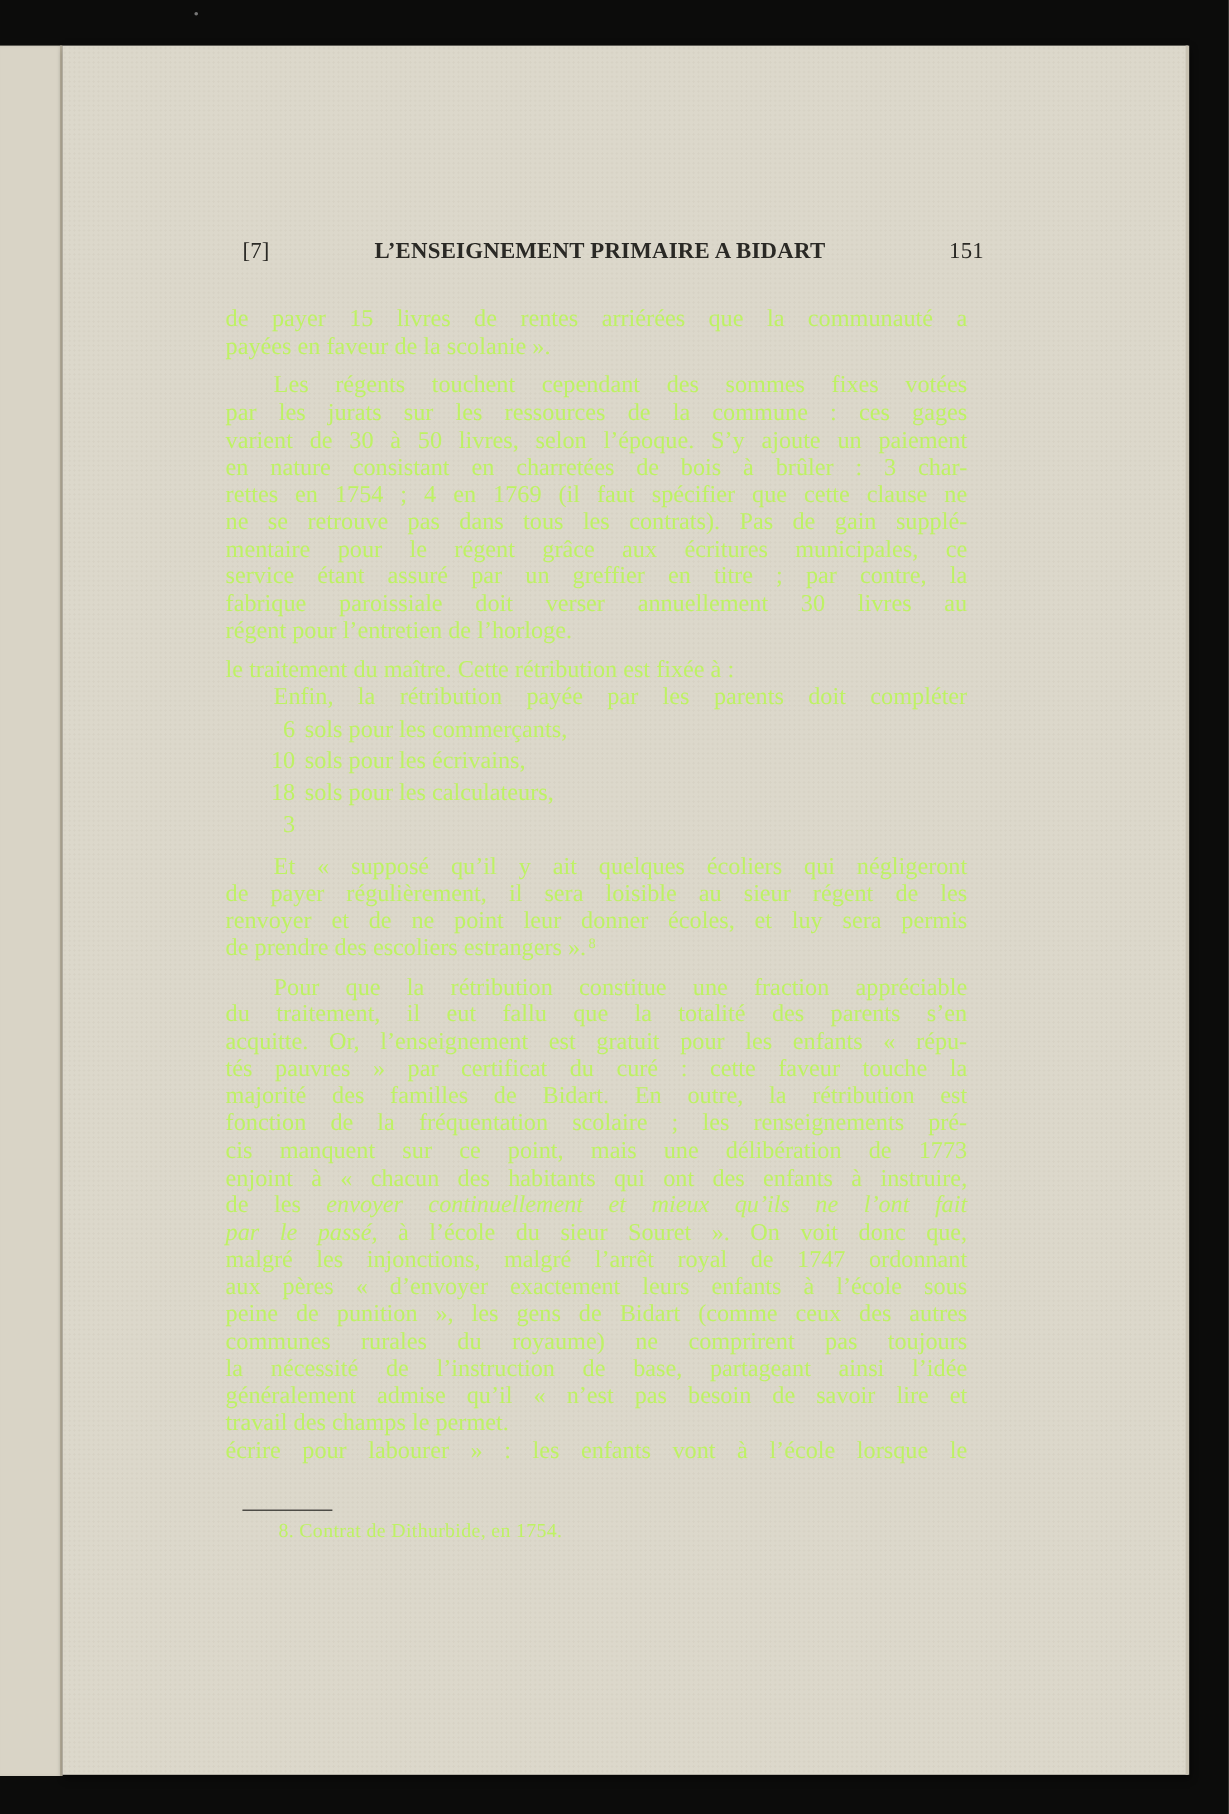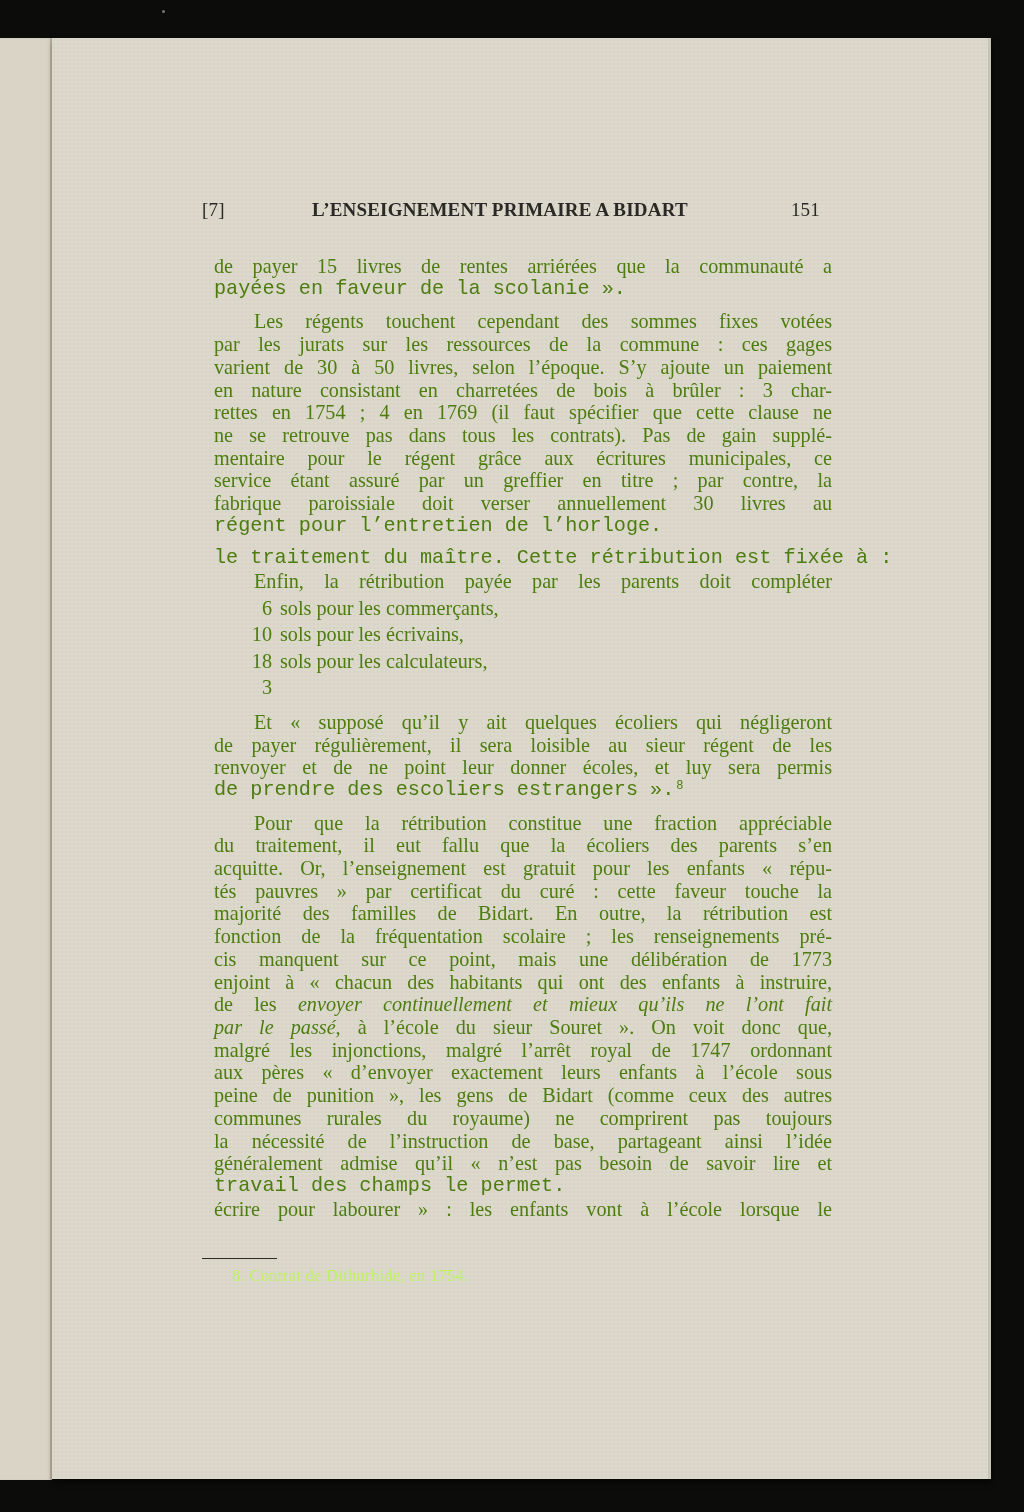--- a/index.html
+++ b/index.html
@@ -59,43 +59,42 @@
       height: 28px;
       font-size: 19px;
       color: #2a2925;
       letter-spacing: 0.2px;
     }
     .rh-left { position: absolute; left: 0; top: 0; }
     .rh-center { position: absolute; left: 110px; top: 0; font-weight: bold; }
     .rh-right { position: absolute; right: 0; top: 0; }
     .body-text {
       position: absolute;
-      left: 214px;
+      left: 188px;
       top: 255px;
       width: 618px;
       font-size: 20.2px;
       line-height: 22.7px;
-      color: #4d7c0f;
+      color: #bef264;
       text-align: justify;
       text-align-last: auto;
     }
     .para {
       margin: 0 0 10px 0;
       text-indent: 0;
       hyphens: manual;
     }
     .line {
       display: block;
       text-align: justify;
       text-align-last: justify;
       white-space: nowrap;
     }
     .line.last {
       text-align-last: left;
-      font-family: Liberation Mono, monospace;
     }
     .list {
       margin: 0 0 10px 0;
       padding: 0;
       list-style: none;
     }
     .list li {
       display: flex;
       line-height: 26.5px;
       padding-left: 30px;
@@ -198,21 +197,21 @@
 
   <div class="para">
     <span class="line" style="padding-left:40px">Et « supposé qu’il y ait quelques écoliers qui négligeront</span>
     <span class="line">de payer régulièrement, il sera loisible au sieur régent de les</span>
     <span class="line">renvoyer et de ne point leur donner écoles, et luy sera permis</span>
     <span class="line last"><span>de prendre des escoliers estrangers ».</span><sup class="fn">8</sup></span>
   </div>
 
   <div class="para">
     <span class="line" style="padding-left:40px">Pour que la rétribution constitue une fraction appréciable</span>
-    <span class="line">du traitement, il eut fallu que la écoliers des parents s’en</span>
+    <span class="line">du traitement, il eut fallu que la totalité des parents s’en</span>
     <span class="line">acquitte. Or, l’enseignement est gratuit pour les enfants « répu-</span>
     <span class="line">tés pauvres » par certificat du curé : cette faveur touche la</span>
     <span class="line">majorité des familles de Bidart. En outre, la rétribution est</span>
     <span class="line">fonction de la fréquentation scolaire ; les renseignements pré-</span>
     <span class="line">cis manquent sur ce point, mais une délibération de 1773</span>
     <span class="line">enjoint à « chacun des habitants qui ont des enfants à instruire,</span>
     <span class="line"><span style="white-space:pre">de les </span><em>envoyer continuellement et mieux qu’ils ne l’ont fait</em></span>
     <span class="line"><em>par le passé,</em><span style="white-space:pre"> à l’école du sieur Souret ». On voit donc que,</span></span>
     <span class="line">malgré les injonctions, malgré l’arrêt royal de 1747 ordonnant</span>
     <span class="line">aux pères « d’envoyer exactement leurs enfants à l’école sous</span>

